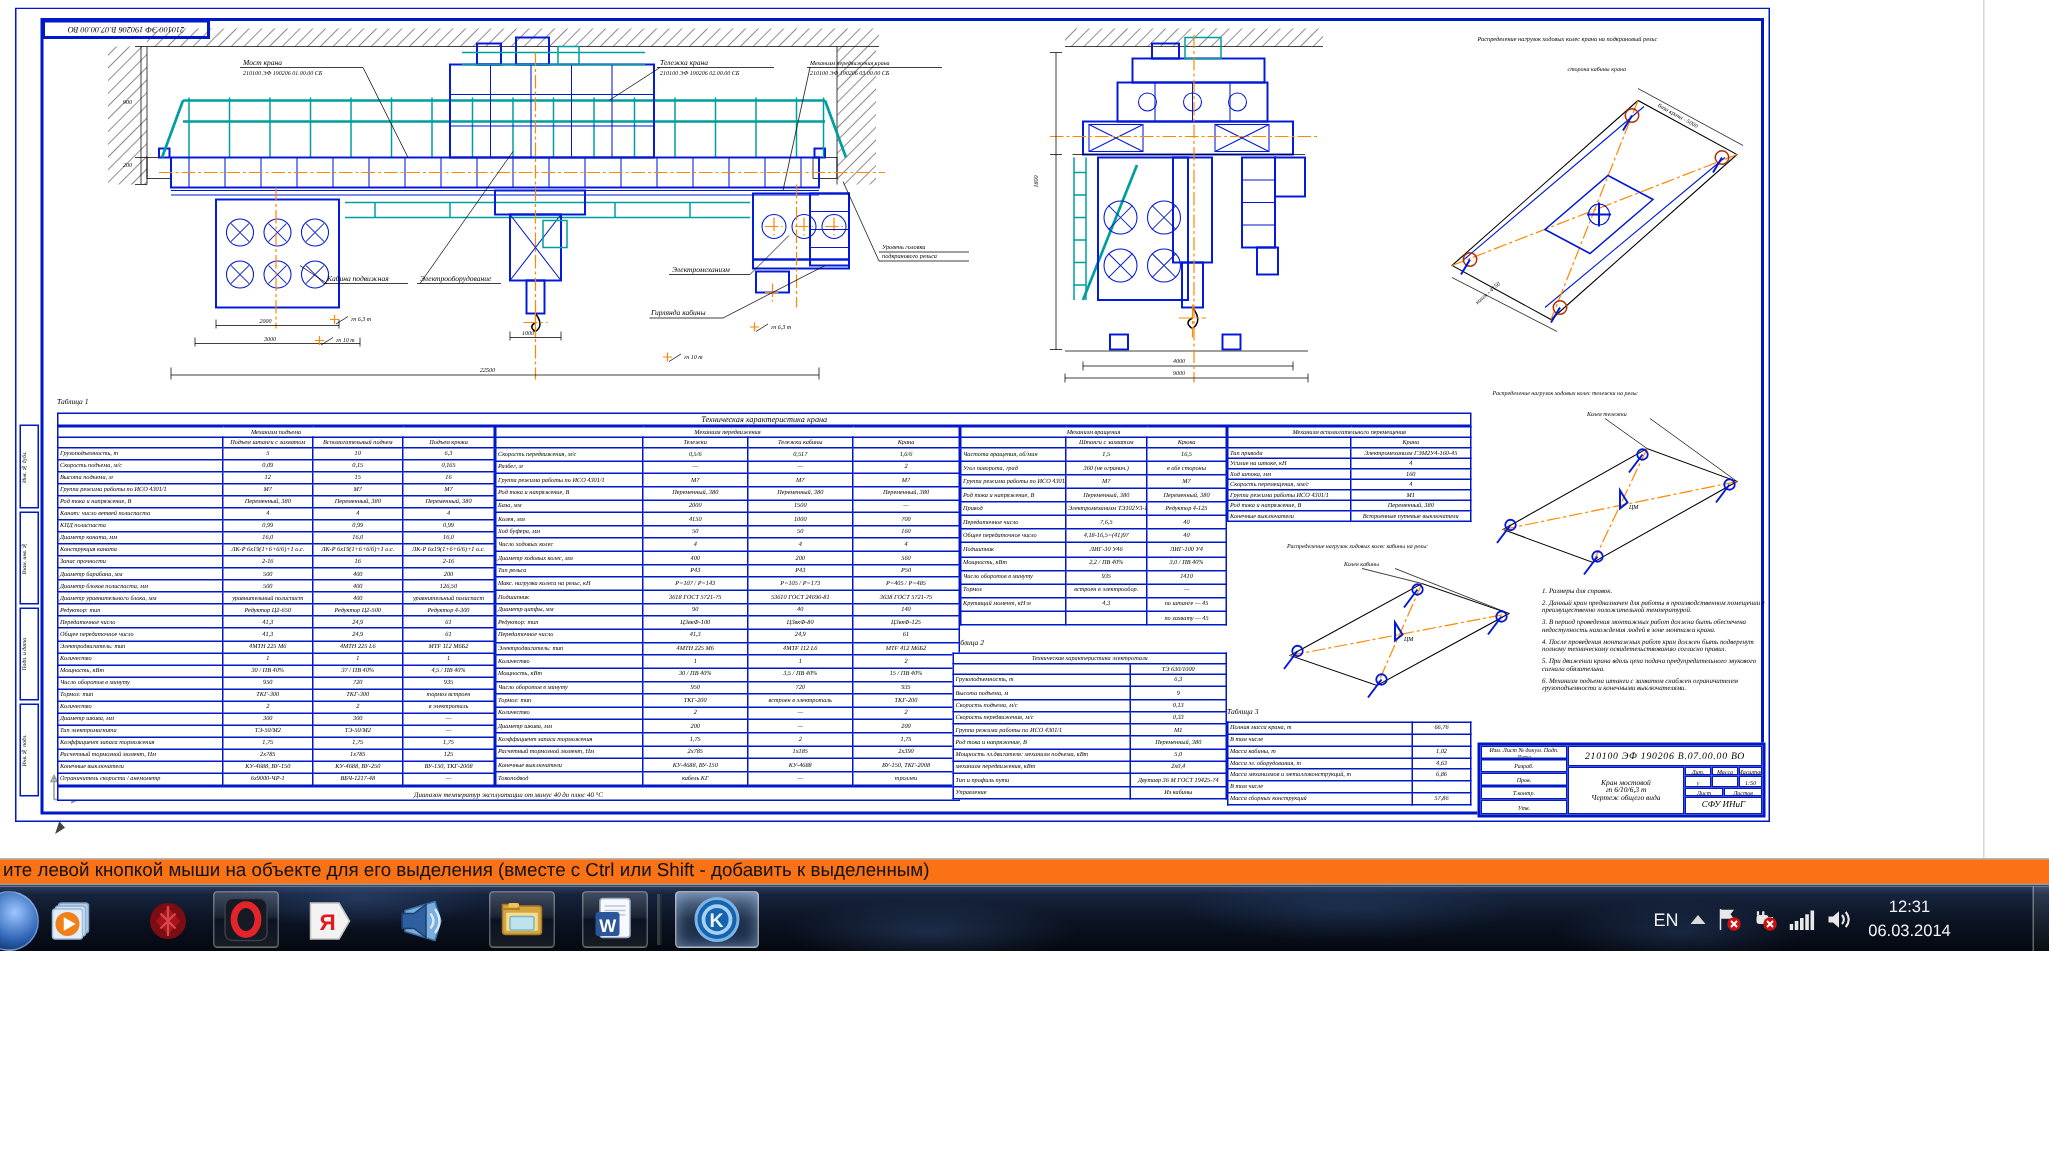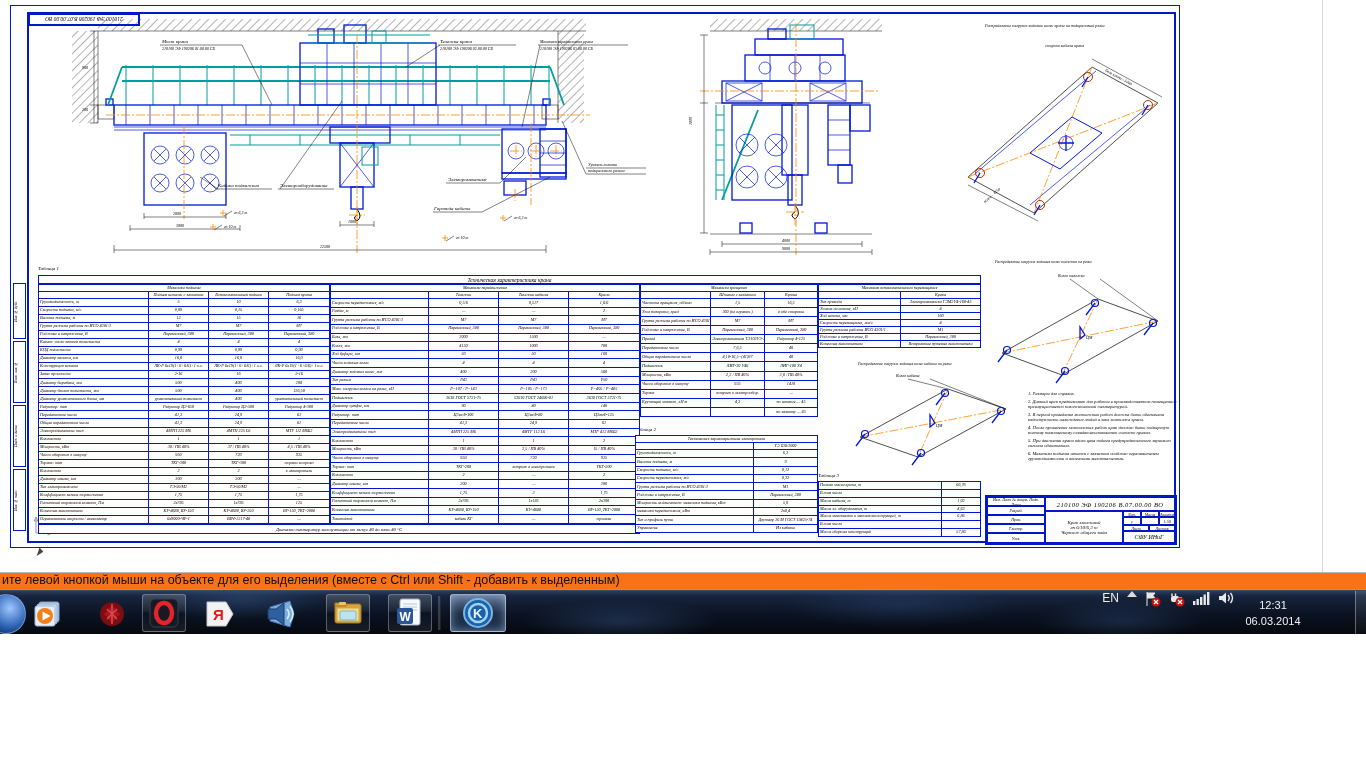--- a/index.html
+++ b/index.html
@@ -69,21 +69,21 @@
         box-sizing:border-box;display:flex;align-items:center;justify-content:center;}
   .tbtn.active{background:linear-gradient(rgba(190,220,255,.45),rgba(120,170,230,.20) 50%,rgba(80,130,200,.30));
         border-color:rgba(255,255,255,.55);box-shadow:inset 0 0 10px rgba(170,210,255,.55);}
   .tsep{position:absolute;top:5px;width:2px;height:34px;background:rgba(255,255,255,.18);
         border-right:1px solid rgba(0,0,0,.4);}
   .tray-lang{font:12px "Liberation Sans",sans-serif;color:#f0f0f0;}
   .tray-arrow{width:0;height:0;border-left:5px solid transparent;border-right:5px solid transparent;
               border-bottom:6px solid #dcdcdc;}
   .clock{position:absolute;right:54px;top:0;width:78px;height:44px;display:flex;flex-direction:column;
          align-items:center;justify-content:center;color:#f2f2f2;font:11px/1.5 "Liberation Sans",sans-serif;}
-  .trayicons{position:absolute;right:132px;top:0;height:44px;display:flex;align-items:flex-start;gap:8px;}
+  .trayicons{position:absolute;right:132px;top:0;height:44px;display:flex;align-items:center;gap:8px;}
   .showdesk{position:absolute;right:0;top:0;width:10px;height:44px;border-left:1px solid rgba(255,255,255,.35);
             background:linear-gradient(rgba(255,255,255,.10),rgba(255,255,255,.02));}
   .cursor{position:absolute;left:38px;top:548px;width:0;height:0;border-left:5px solid #444;
           border-top:3px solid transparent;border-bottom:6px solid transparent;transform:rotate(18deg);}
 </style>
 </head>
 <body>
 
 <div class="screen">
 

